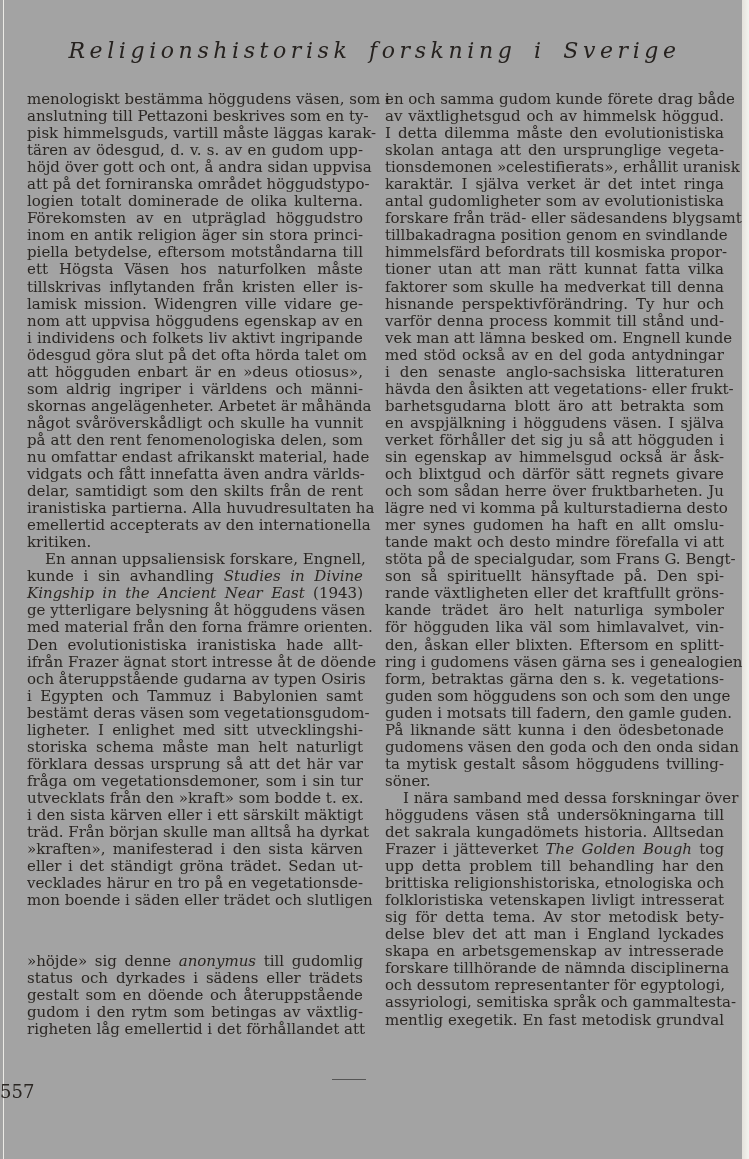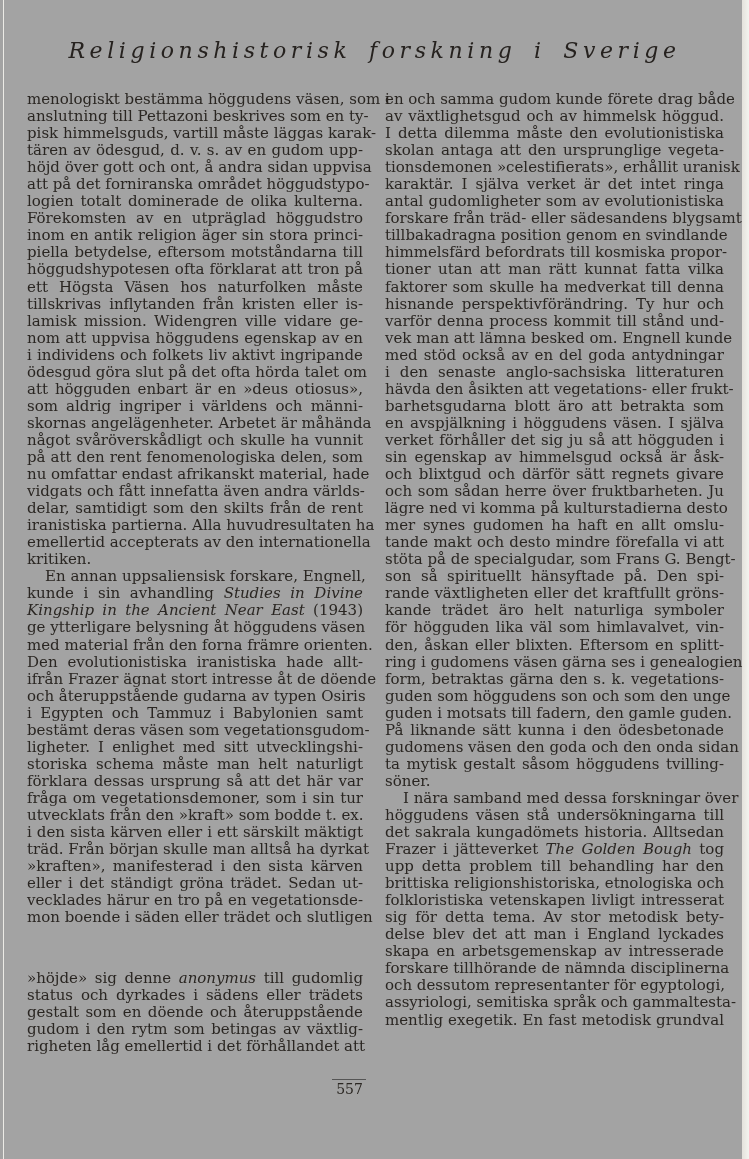--- a/index.html
+++ b/index.html
@@ -42,22 +42,22 @@
   }
   .col-left { left: 27px; width: 336px; }
   .col-right { left: 385px; width: 339px; }
   .line { display: block; white-space: nowrap; text-align: justify; text-align-last: justify; }
   .line.last { text-align-last: left; }
   .line.indent { text-indent: 18px; }
   .page-number-rule {
     position: absolute; left: 332px; top: 1079px; width: 34px; height: 1px; background: #555;
   }
   .page-number {
-    position: absolute; left: 0; width: 699px; top: 1081px; text-align: center;
-    font-size: 14px; color: #2a2622;
+    position: absolute; left: 0; width: 699px; top: 1081px; 
+    font-size: 18px; color: #2a2622;
   }
   em { font-style: italic; }
 </style>
 </head>
 <body>
 
 <div class="page">
   <div class="edge-left"></div>
   <div class="running-head">Religionshistorisk forskning i Sverige</div>
 
@@ -65,21 +65,20 @@
       <span class="line">menologiskt bestämma höggudens väsen, som i</span>
       <span class="line">anslutning till Pettazoni beskrives som en ty-</span>
       <span class="line">pisk himmelsguds, vartill måste läggas karak-</span>
       <span class="line">tären av ödesgud, d. v. s. av en gudom upp-</span>
       <span class="line">höjd över gott och ont, å andra sidan uppvisa</span>
       <span class="line">att på det forniranska området höggudstypo-</span>
       <span class="line">logien totalt dominerade de olika kulterna.</span>
       <span class="line">Förekomsten av en utpräglad höggudstro</span>
       <span class="line">inom en antik religion äger sin stora princi-</span>
       <span class="line">piella betydelse, eftersom motståndarna till</span>
-      <span class="line">höggudshypotesen ofta förklarat att tron på</span>
       <span class="line">ett Högsta Väsen hos naturfolken måste</span>
       <span class="line">tillskrivas inflytanden från kristen eller is-</span>
       <span class="line">lamisk mission. Widengren ville vidare ge-</span>
       <span class="line">nom att uppvisa höggudens egenskap av en</span>
       <span class="line">i individens och folkets liv aktivt ingripande</span>
       <span class="line">ödesgud göra slut på det ofta hörda talet om</span>
       <span class="line">att högguden enbart är en »deus otiosus»,</span>
       <span class="line">som aldrig ingriper i världens och männi-</span>
       <span class="line">skornas angelägenheter. Arbetet är måhända</span>
       <span class="line">något svåröverskådligt och skulle ha vunnit</span>

